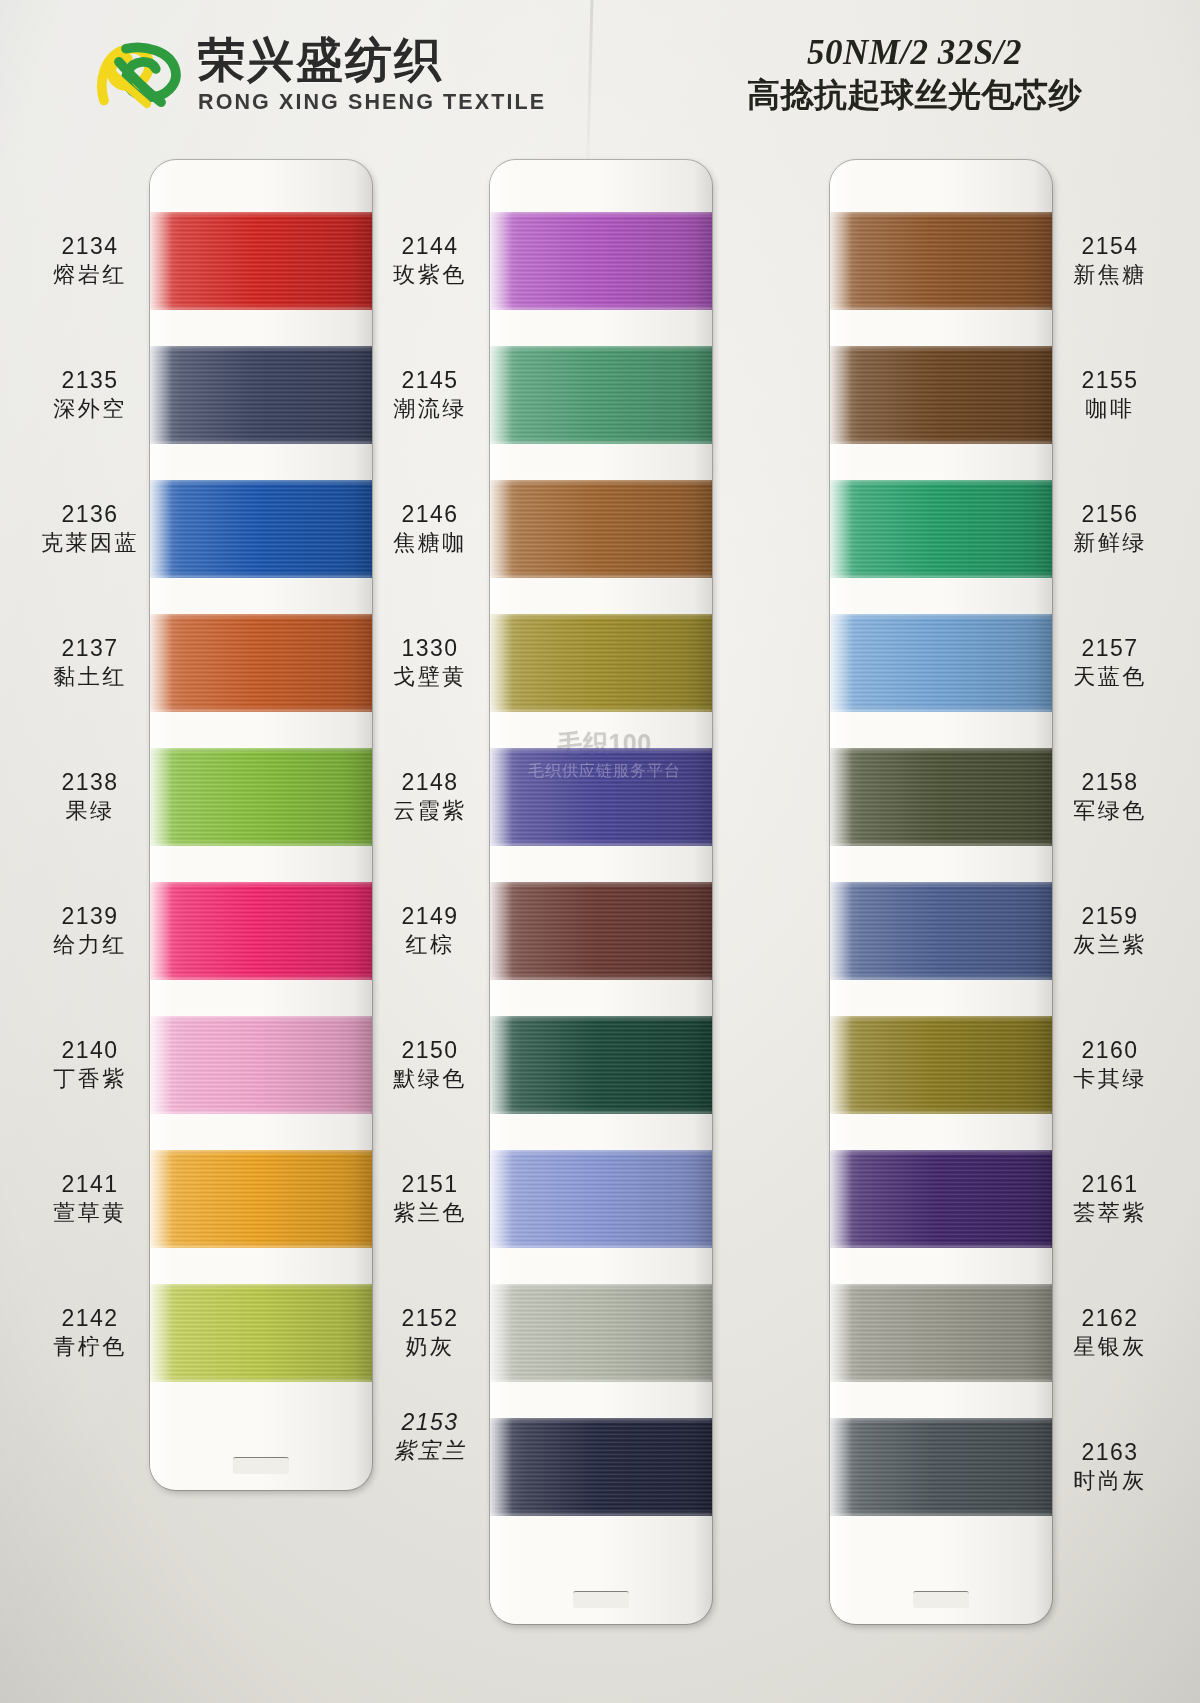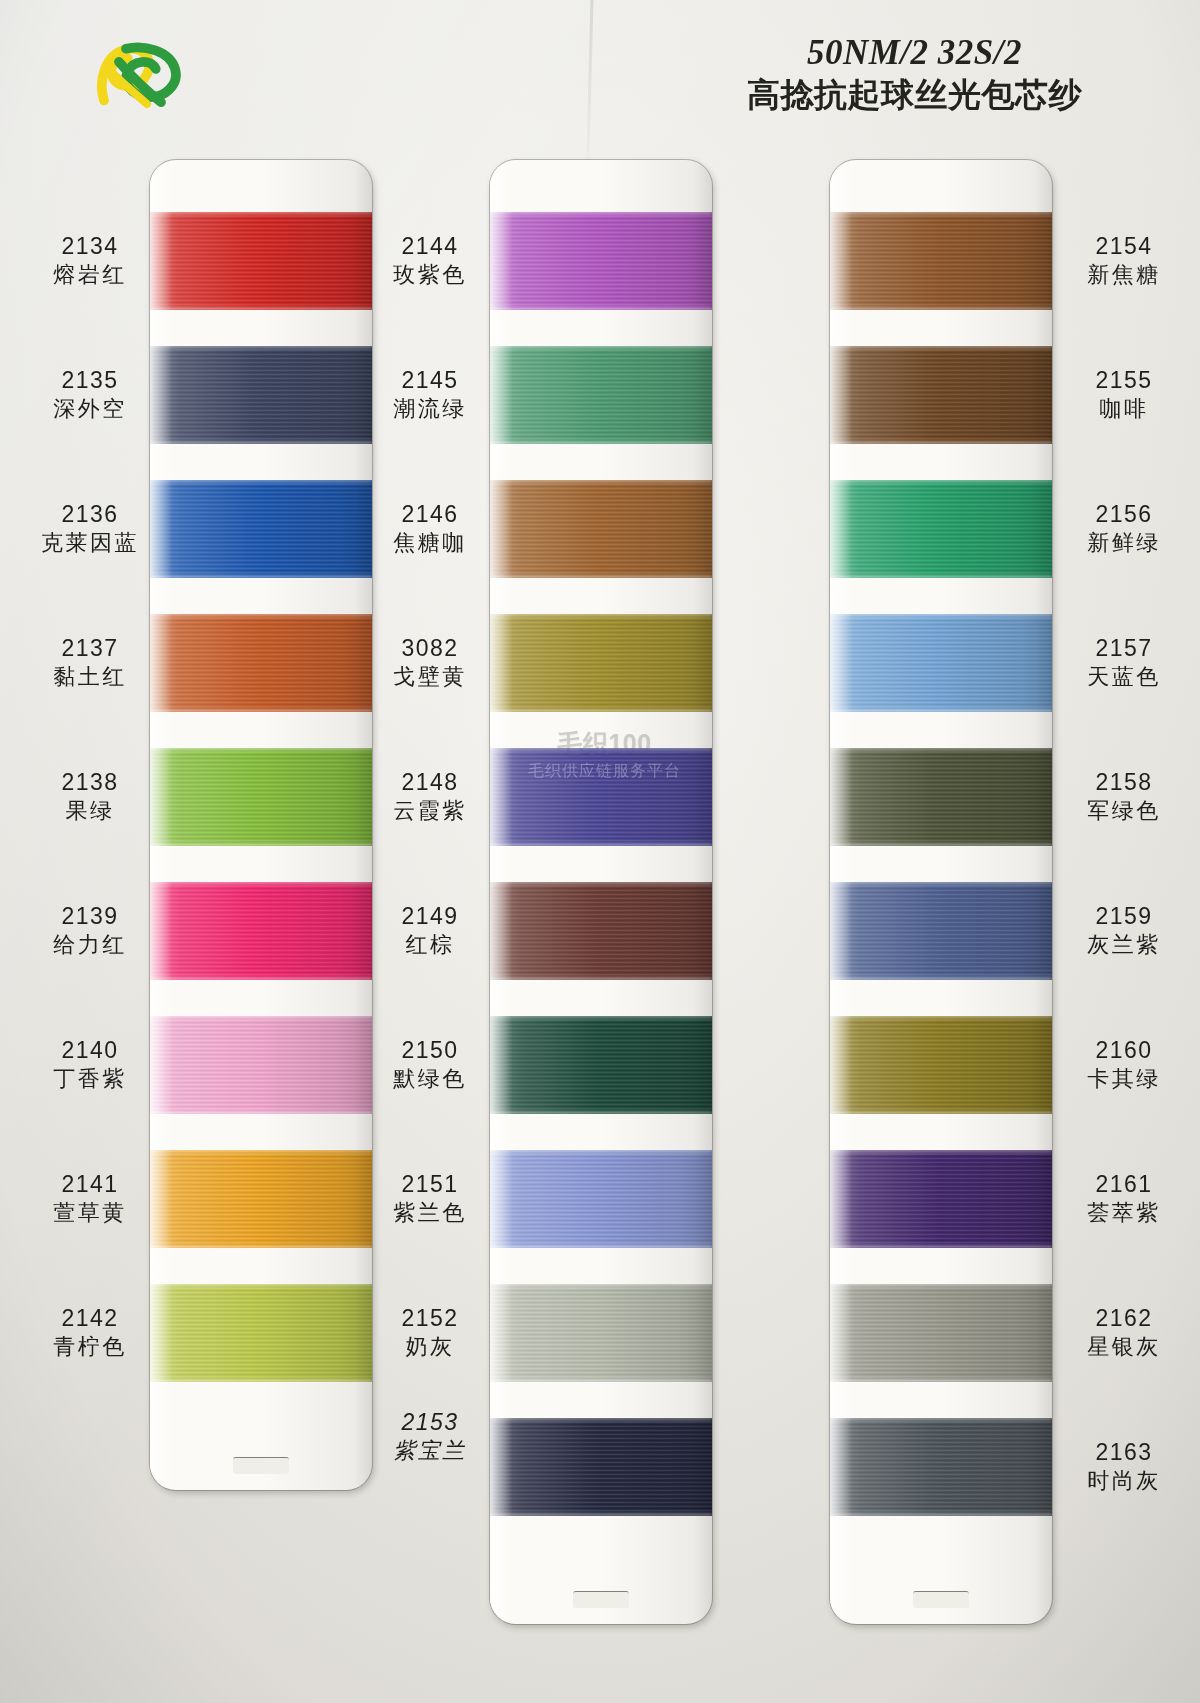--- a/index.html
+++ b/index.html
@@ -210,21 +210,21 @@
 
   
   .label {
     position: absolute;
     width: 112px;
     text-align: center;
     color: #1e1e1e;
     line-height: 1.16;
   }
   .label.left  { left: 4px; }
-  .label.right { left: 344px; padding-left: 14px; }
+  .label.right { left: 344px; }
   .label .code {
     font-family: "Liberation Sans", sans-serif;
     font-size: 23px;
     letter-spacing: 1.4px;
     white-space: nowrap;
   }
   .label .cname {
     font-family: "DejaVu Sans", sans-serif;
     font-size: 22px;
     letter-spacing: 2.5px;
@@ -268,20 +268,24 @@
 
 <header>
 
   <div class="brand">
     <svg class="logo-mark" viewBox="0 0 100 98">
       <path d="M9 78 C 2 56, 10 26, 33 20 C 54 15, 66 32, 58 48 C 50 64, 28 66, 20 54 C 12 42, 22 28, 36 30" fill="none" stroke="#f2d71c" stroke-width="11" stroke-linecap="round"></path>
       <path d="M34 19 C 56 14, 84 22, 90 42 C 95 60, 78 76, 58 74 C 40 72, 30 58, 36 45 C 42 32, 62 30, 68 42" fill="none" stroke="#2e9b3f" stroke-width="11" stroke-linecap="round"></path>
       <path d="M26 34 C 40 50, 56 66, 74 80" fill="none" stroke="#2e9b3f" stroke-width="11" stroke-linecap="round"></path>
       <path d="M18 46 C 30 58, 44 70, 58 82" fill="none" stroke="#f2d71c" stroke-width="9" stroke-linecap="round"></path>
     </svg>
+    <div class="brand-text">
+      <div class="brand-cn">荣兴盛纺织</div>
+      <div class="brand-en">RONG XING SHENG TEXTILE</div>
+    </div>
   </div>
 
   <div class="spec">
     <div class="spec-line1">50NM/2 32S/2</div>
     <div class="spec-line2">高捻抗起球丝光包芯纱</div>
   </div>
 
 </header>
 
 <div class="board" id="board">
@@ -387,21 +391,21 @@
       </div>
       <div class="label left" style="top: 219px;">
         <div class="code">2145</div>
         <div class="cname">潮流绿</div>
       </div>
       <div class="label left" style="top: 353px;">
         <div class="code">2146</div>
         <div class="cname">焦糖咖</div>
       </div>
       <div class="label left" style="top: 487px;">
-        <div class="code">3082</div>
+        <div class="code">1330</div>
         <div class="cname">戈壁黄</div>
       </div>
       <div class="label left" style="top: 621px;">
         <div class="code">2148</div>
         <div class="cname">云霞紫</div>
       </div>
       <div class="label left" style="top: 755px;">
         <div class="code">2149</div>
         <div class="cname">红棕</div>
       </div>

